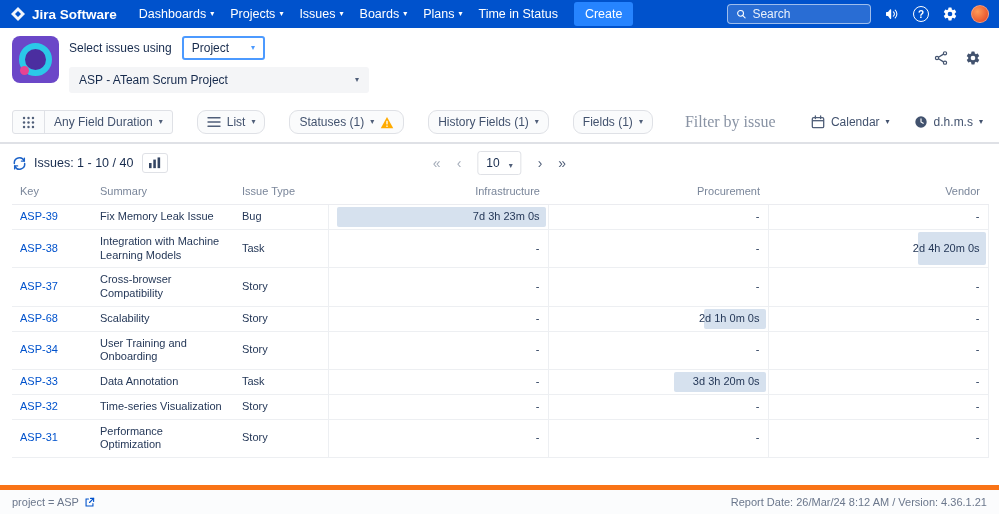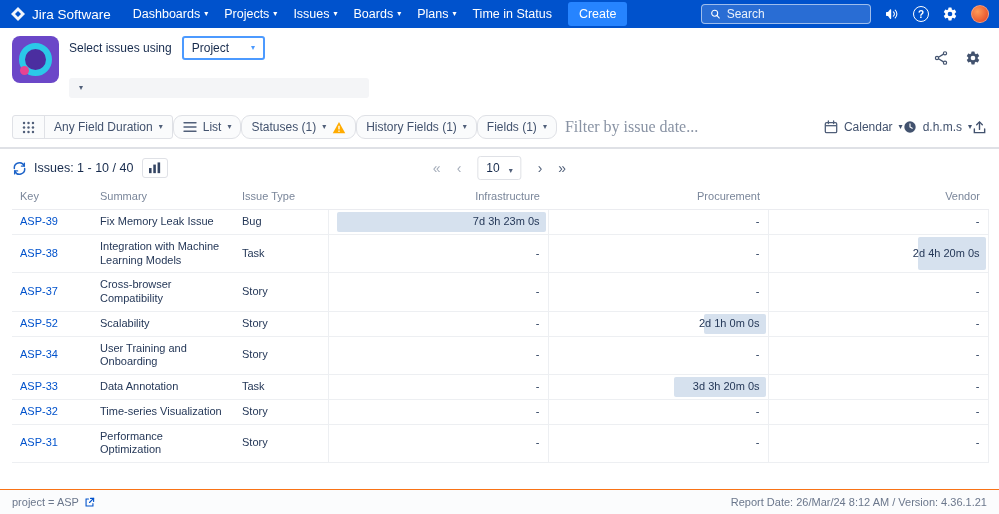--- a/index.html
+++ b/index.html
@@ -7,66 +7,66 @@
   body {
     font-family:"Liberation Sans", sans-serif;
     background:#fff; overflow:hidden;
     display:flex; flex-direction:column;
   }
 
   
   .topbar { height:28px; flex:0 0 28px; background:var(--c-topbar,#0052CC);
     display:flex; align-items:center; padding:0 10px; }
   .brand { display:flex; align-items:center; gap:6px; color:#fff;
-    font-weight:normal; font-size:13.5px; margin-right:14px; white-space:nowrap; }
+    font-weight:bold; font-size:13.5px; margin-right:14px; white-space:nowrap; }
   .nav-item { color:#fff; font-size:12.5px; padding:0 8px; height:28px;
     display:flex; align-items:center; gap:4px; cursor:pointer; white-space:nowrap; }
   .chev { font-size:8px; line-height:1; }
   .create-btn { background:var(--c-create,#2684FF); color:#fff; font-size:12.5px;
     border:none; border-radius:3px; padding:5px 11px; margin-left:8px; cursor:pointer; }
   .topbar-right { margin-left:auto; display:flex; align-items:center; gap:12px; }
   .search-box { display:flex; align-items:center; gap:6px;
     background:rgba(255,255,255,0.16); border:1px solid rgba(255,255,255,0.55);
-    border-radius:4px; height:20px; width:170px; padding:0 8px; }
+    border-radius:4px; height:20px; width:144px; padding:0 8px; }
   .search-box input { background:transparent; border:none; outline:none;
     color:#fff; font-size:12px; width:100%; }
   .search-box input::placeholder { color:rgba(255,255,255,0.9); }
   .tb-iconbtn { width:18px; height:18px; display:flex; align-items:center;
     justify-content:center; cursor:pointer; }
   .help-circle { width:16px; height:16px; border:1.5px solid #fff; border-radius:50%;
     color:#fff; font-size:10px; font-weight:bold; display:flex;
     align-items:center; justify-content:center; }
   .avatar { width:18px; height:18px; border-radius:50%;
     background:radial-gradient(circle at 35% 35%, #FF9C57, #E8542F 75%);
     border:1px solid rgba(255,255,255,.35); cursor:pointer; }
 
   
   .app-header { display:flex; align-items:flex-start; padding:8px 12px 9px; }
   .app-logo { width:47px; height:47px; border-radius:8px; background:#6B47C8;
     position:relative; overflow:hidden; flex:0 0 47px; }
   .app-logo .ring { position:absolute; left:7px; top:7px; width:33px; height:33px;
     border-radius:50%; border:6px solid #2BC8E8; background:#4B2EA0; }
   .app-logo .dot { position:absolute; left:8px; top:30px; width:9px; height:9px;
     border-radius:50%; background:#E84393; }
-  .header-fields { margin-left:10px; display:flex; flex-direction:column; gap:18px; }
+  .header-fields { margin-left:10px; display:flex; flex-direction:column; gap:7px; }
   .hrow1 { display:flex; align-items:center; gap:10px; font-size:12px; color:#172B4D; }
   .mode-select { display:flex; align-items:center; gap:22px; border:2px solid #4C9AFF;
     border-radius:3px; padding:3px 8px; font-size:12px; color:#172B4D;
     background:#fff; cursor:pointer; }
   .mode-select .chev { color:#4C9AFF; }
   .project-select { display:flex; align-items:center; justify-content:space-between;
     width:300px; background:#F4F5F7; border-radius:3px; padding:6px 10px;
     font-size:12px; color:#172B4D; cursor:pointer; }
   .project-select .chev { color:#505F79; }
   .header-icons { margin-left:auto; display:flex; gap:16px; align-items:center;
     padding-top:14px; padding-right:6px; }
   .hicon { cursor:pointer; display:flex; }
 
   
-  .toolbar { display:flex; align-items:center; padding:7px 12px; gap:0;
+  .toolbar { display:flex; align-items:center; padding:7px 12px; gap:24px;
     border-bottom:2px solid #DFE1E6; }
   .tb-group { display:flex; align-items:stretch; border:1px solid #DFE1E6;
     border-radius:3px; background:#FAFBFC; }
   .tb-group .cell { display:flex; align-items:center; gap:6px; padding:4px 9px;
     font-size:12px; color:#42526E; cursor:pointer; white-space:nowrap; }
   .tb-group .vdiv { width:1px; background:#DFE1E6; }
   .tb-btn { display:flex; align-items:center; gap:6px; border:1px solid #DFE1E6;
     border-radius:9px; background:#FAFBFC; padding:4px 9px; font-size:12px;
     color:#42526E; cursor:pointer; white-space:nowrap; }
   .tb-btn .chev, .tb-group .chev { color:#505F79; }
@@ -102,21 +102,21 @@
     border-bottom:1px solid #EDEFF2; line-height:1.25; vertical-align:middle; }
   td.sep { border-left:1px solid #EDEFF2; }
   td.last { border-right:1px solid #EDEFF2; }
   a.key-link { color:var(--c-link,#0052CC); text-decoration:none; cursor:pointer; }
   td.dur { text-align:right; position:relative; }
   td.dur .bar { position:absolute; right:2px; top:2px; bottom:2px;
     background:var(--c-bar,#D6E1EE); border-radius:2px; display:none; }
   td.dur .val { position:relative; }
 
   
-  .footer { margin-top:auto; flex:0 0 auto; border-top:1px solid #f97316;
+  .footer { margin-top:auto; flex:0 0 auto; border-top:5px solid #f97316;
     display:flex; justify-content:space-between; align-items:center;
     padding:6px 12px; font-size:11px; color:#6B778C; background:#FBFCFD; }
   .footer-left { display:flex; gap:5px; align-items:center; cursor:pointer; }
 </style>
 </head>
 <body>
 
 <div class="topbar">
   <div class="brand">
     <svg width="16" height="16" viewBox="0 0 32 32">
@@ -182,20 +182,21 @@
   </div>
   <div class="header-fields">
     <div class="hrow1">
       <span>Select issues using</span>
       <div class="mode-select">
         <span>Project</span>
         <span class="chev">▾</span>
       </div>
     </div>
     <div class="project-select">
+      <span>ASP - ATeam Scrum Project</span>
       <span class="chev">▾</span>
     </div>
   </div>
   <div class="header-icons">
     <span class="hicon">
       <svg width="16" height="16" viewBox="0 0 24 24" fill="none" stroke="#42526E" stroke-width="1.8">
         <circle cx="18" cy="5" r="2.4"></circle>
           <circle cx="6" cy="12" r="2.4"></circle>
           <circle cx="18" cy="19" r="2.4"></circle>
         <line x1="8.2" y1="10.9" x2="15.8" y2="6.2"></line>
@@ -366,21 +367,21 @@
   <tr>
     <td><a class="key-link">ASP-37</a></td>
     <td>Cross-browser Compatibility</td>
     <td>Story</td>
     <td class="dur sep"><span class="val">-</span></td>
     <td class="dur sep"><span class="val">-</span></td>
     <td class="dur sep last"><span class="val">-</span></td>
   </tr>
 
   <tr>
-    <td><a class="key-link">ASP-52</a></td>
+    <td><a class="key-link">ASP-68</a></td>
     <td>Scalability</td>
     <td>Story</td>
     <td class="dur sep"><span class="val">-</span></td>
     <td class="dur sep"><span class="bar" style="display: block; width: 28%;"></span><span class="val">2d 1h 0m 0s</span></td>
     <td class="dur sep last"><span class="val">-</span></td>
   </tr>
 
   <tr>
     <td><a class="key-link">ASP-34</a></td>
     <td>User Training and Onboarding</td>

